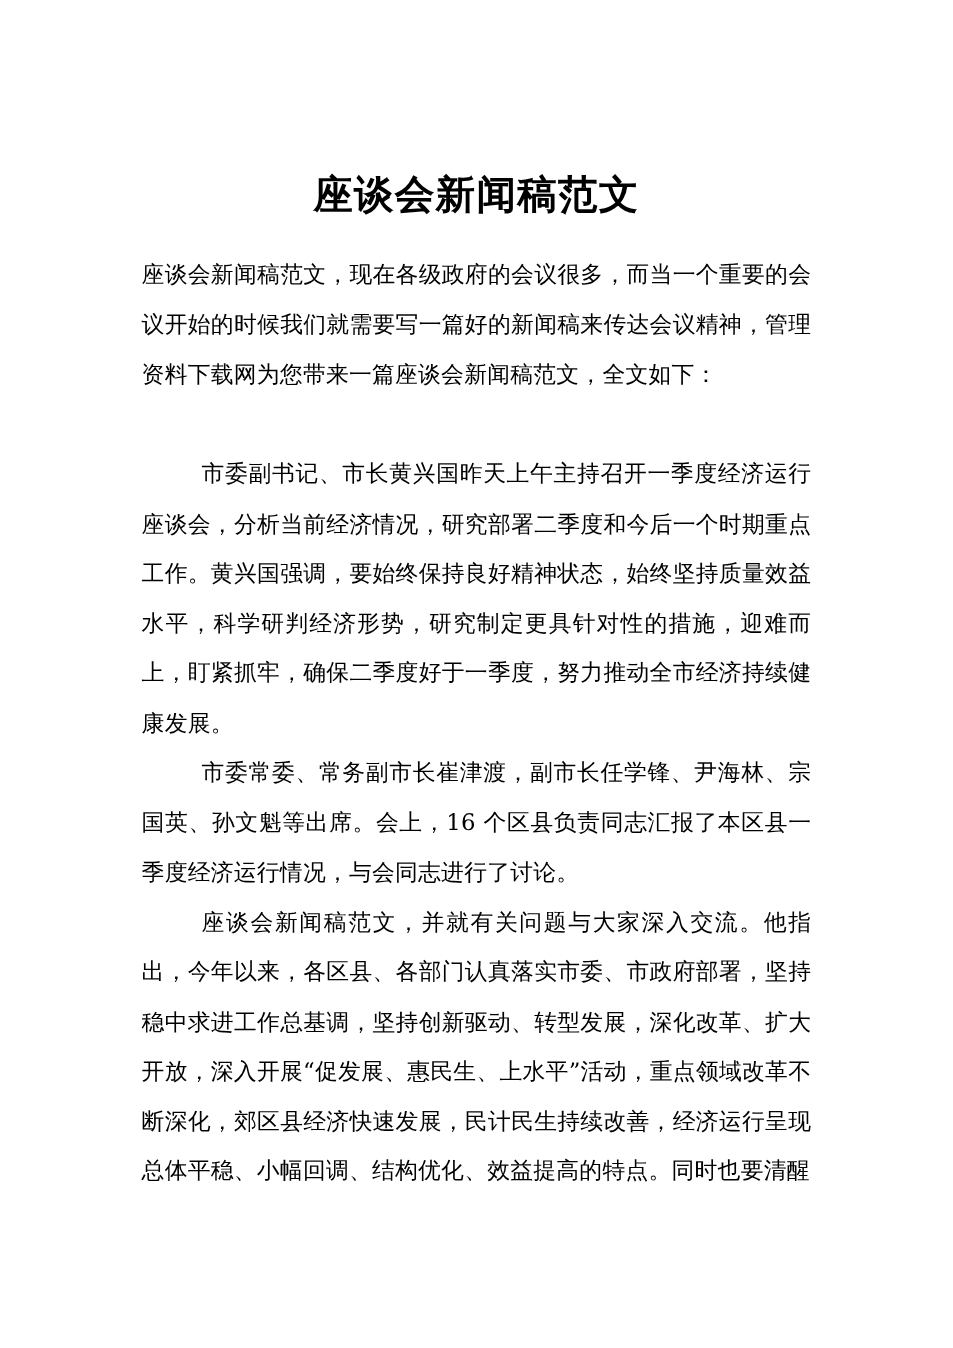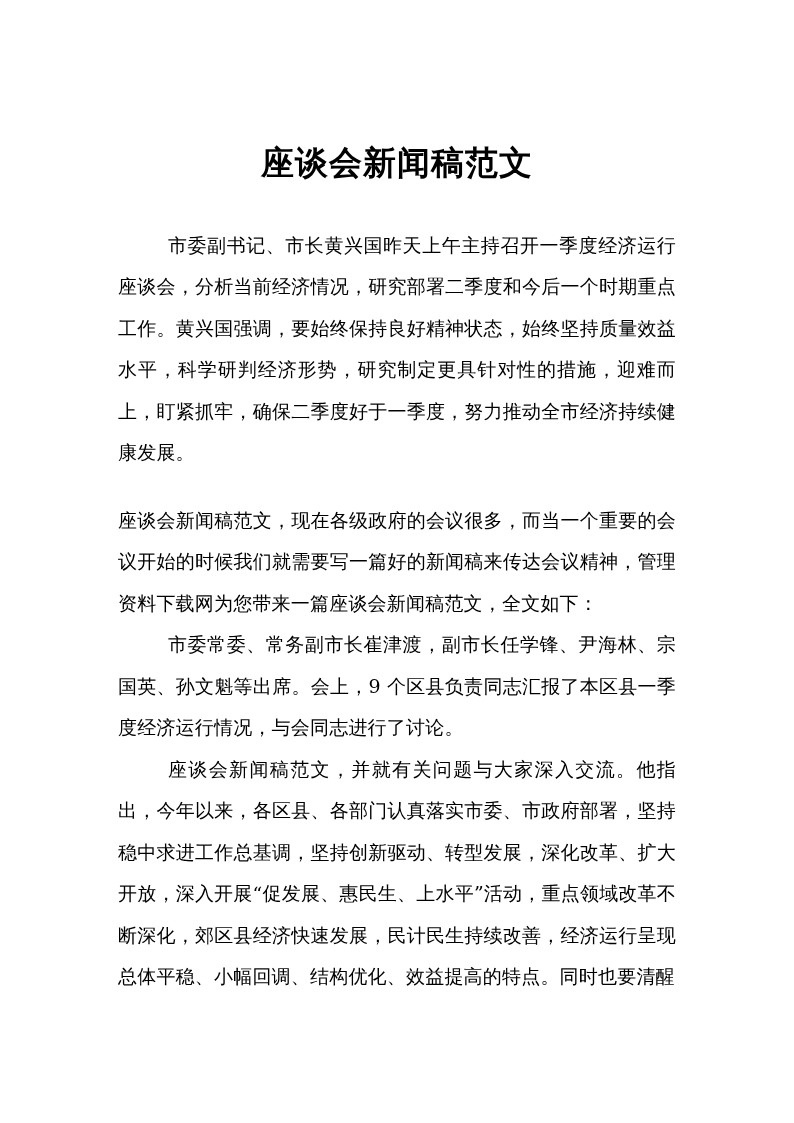--- a/index.html
+++ b/index.html
@@ -48,21 +48,21 @@
     margin-top: 41.5px;
   }
 </style>
 </head>
 <body>
 
 <div class="page">
 
   <h1 class="doc-title">座谈会新闻稿范文</h1>
 
+  <p class="para intro">座谈会新闻稿范文，现在各级政府的会议很多，而当一个重要的会议开始的时候我们就需要写一篇好的新闻稿来传达会议精神，管理资料下载网为您带来一篇座谈会新闻稿范文，全文如下：</p>
+
   <p class="para body after-blank-line">市委副书记、市长黄兴国昨天上午主持召开一季度经济运行座谈会，分析当前经济情况，研究部署二季度和今后一个时期重点工作。黄兴国强调，要始终保持良好精神状态，始终坚持质量效益水平，科学研判经济形势，研究制定更具针对性的措施，迎难而上，盯紧抓牢，确保二季度好于一季度，努力推动全市经济持续健康发展。</p>
 
-  <p class="para intro">座谈会新闻稿范文，现在各级政府的会议很多，而当一个重要的会议开始的时候我们就需要写一篇好的新闻稿来传达会议精神，管理资料下载网为您带来一篇座谈会新闻稿范文，全文如下：</p>
-
-  <p class="para body">市委常委、常务副市长崔津渡，副市长任学锋、尹海林、宗国英、孙文魁等出席。会上，9 个区县负责同志汇报了本区县一季度经济运行情况，与会同志进行了讨论。</p>
+  <p class="para body">市委常委、常务副市长崔津渡，副市长任学锋、尹海林、宗国英、孙文魁等出席。会上，16 个区县负责同志汇报了本区县一季度经济运行情况，与会同志进行了讨论。</p>
 
   <p class="para body">座谈会新闻稿范文，并就有关问题与大家深入交流。他指出，今年以来，各区县、各部门认真落实市委、市政府部署，坚持稳中求进工作总基调，坚持创新驱动、转型发展，深化改革、扩大开放，深入开展“促发展、惠民生、上水平”活动，重点领域改革不断深化，郊区县经济快速发展，民计民生持续改善，经济运行呈现总体平稳、小幅回调、结构优化、效益提高的特点。同时也要清醒</p>
 
 </div>
 
 </body></html>

